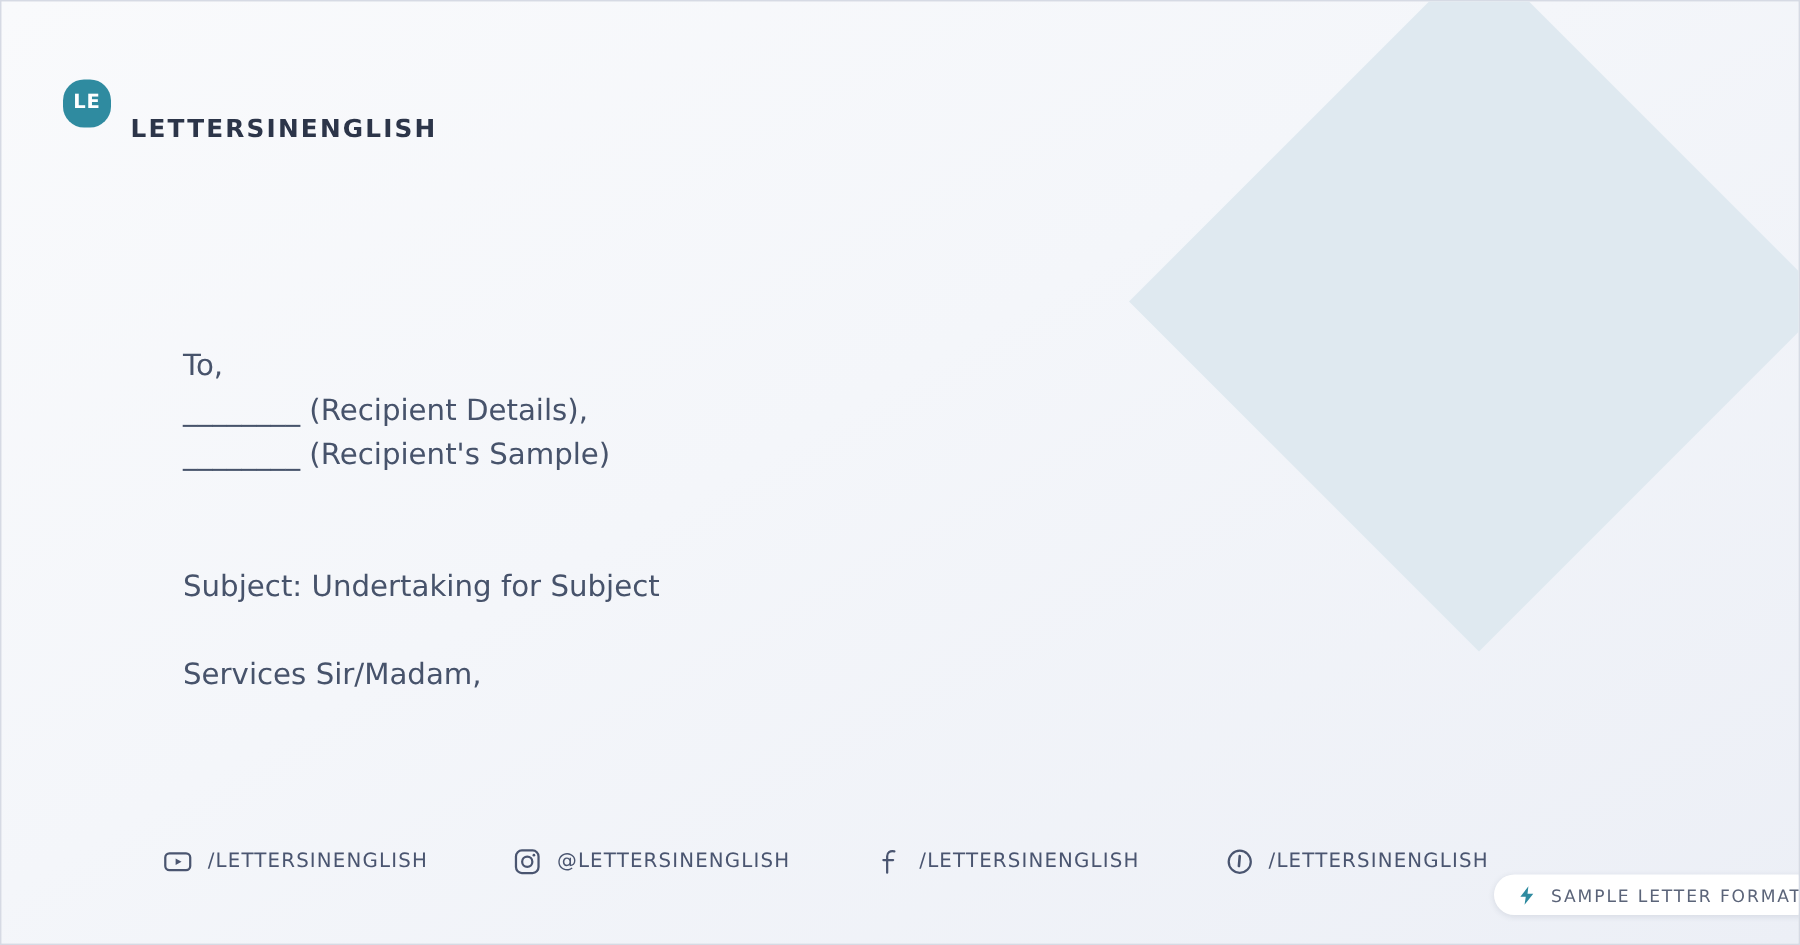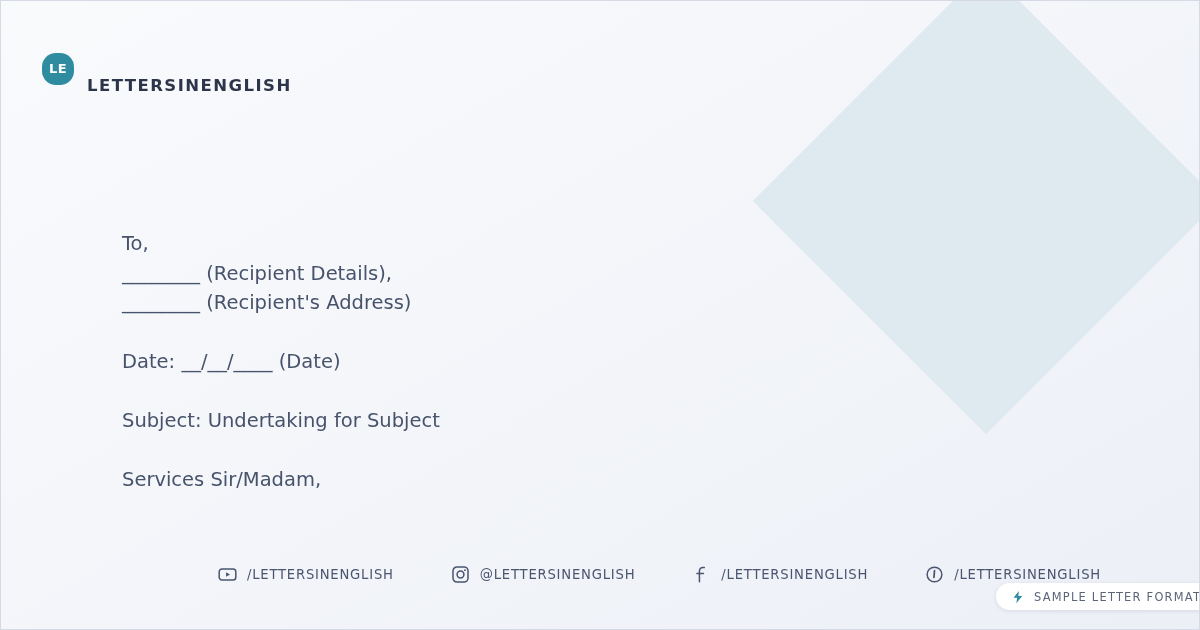--- a/index.html
+++ b/index.html
@@ -100,21 +100,21 @@
   #body-text .blk { margin: 0; }
   #body-text .gap { height: 29px; }
 
   
   #footer {
     position: absolute;
     left: 0;
     top: 564px;
     width: 1100px;
     display: flex;
-    justify-content: flex-end;
+    justify-content: center;
     align-items: center;
     gap: 57px;
     z-index: 3;
   }
   .social {
     display: flex;
     align-items: center;
     gap: 10px;
   }
   .social-icon {
@@ -170,23 +170,22 @@
 
   <div id="brand">
     <div id="brand-badge">LE</div>
     <div id="brand-name">LETTERSINENGLISH</div>
   </div>
 
 
   <div id="body-text">
     <div class="blk">To,</div>
     <div class="blk">________ (Recipient Details),</div>
-    <div class="blk">________ (Recipient's Address)</div>
+    <div class="blk">________ (Recipient's Sample)</div>
     <div class="gap"></div>
-    <div class="blk">Date: __/__/____ (Date)</div>
     <div class="gap"></div>
     <div class="blk">Subject: Undertaking for Subject</div>
     <div class="gap"></div>
     <div class="blk">Services Sir/Madam,</div>
   </div>
 
   <div id="footer">
 
     <div class="social">
       <span class="social-icon">

